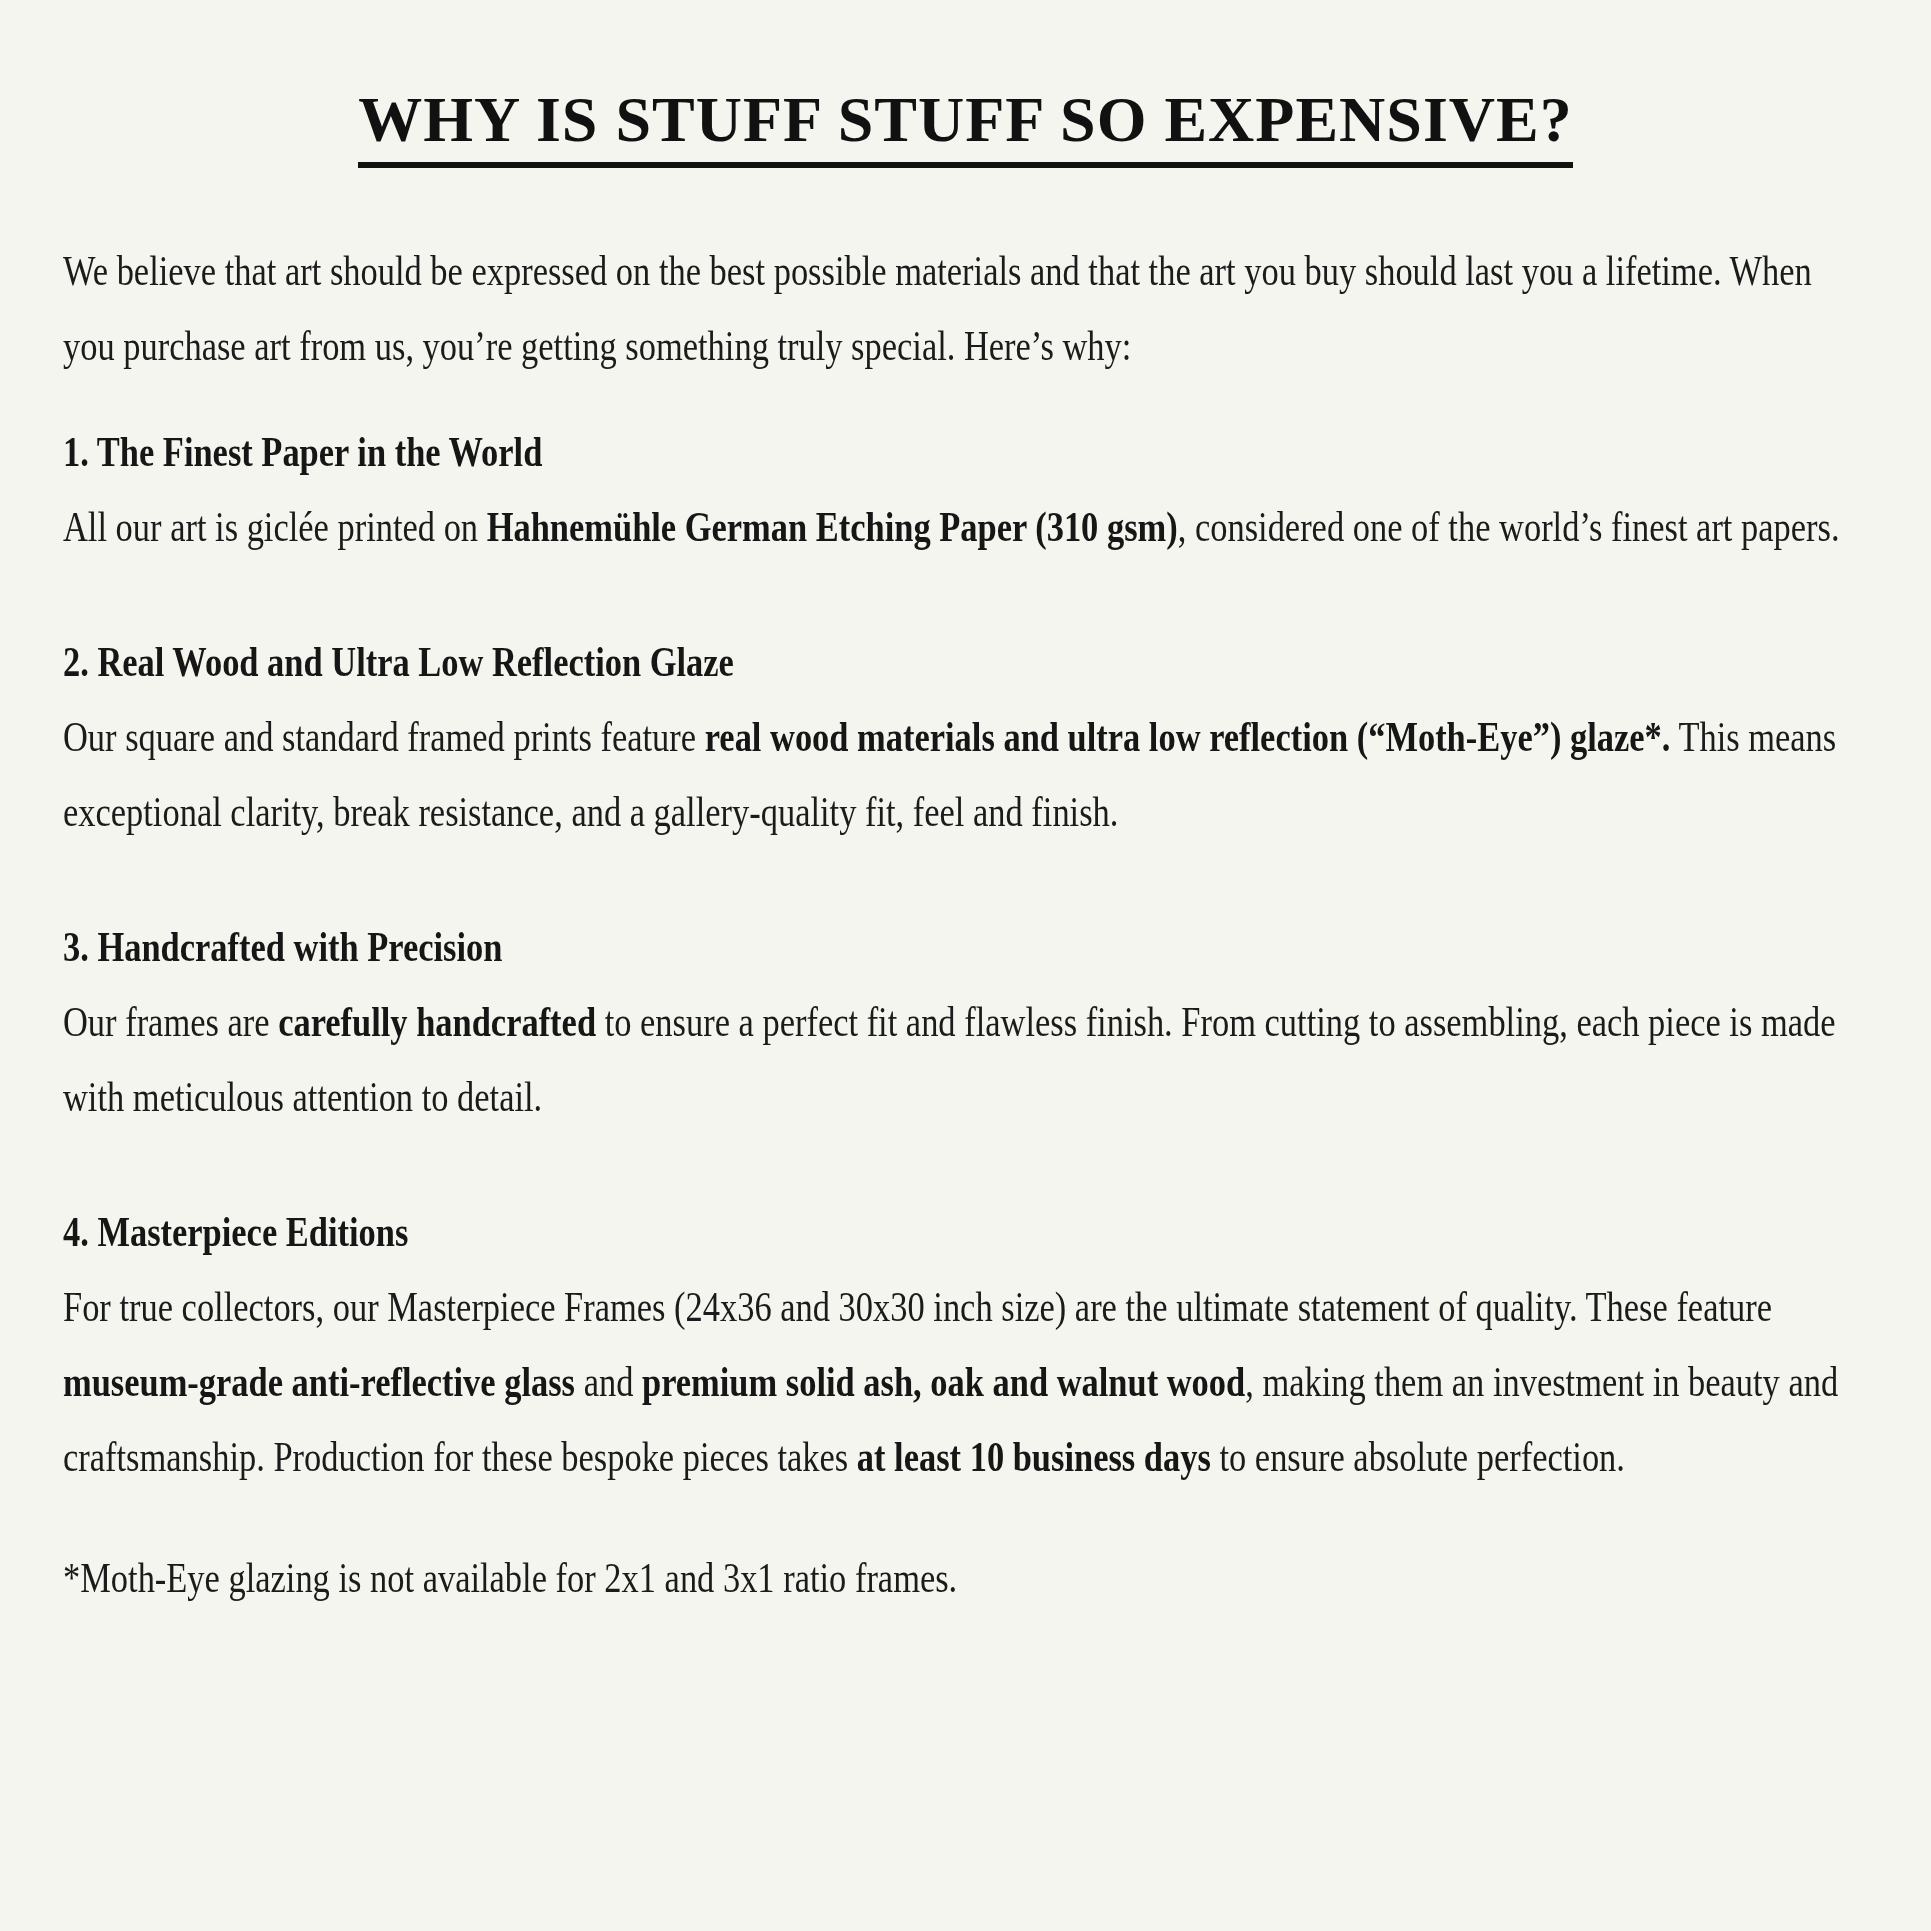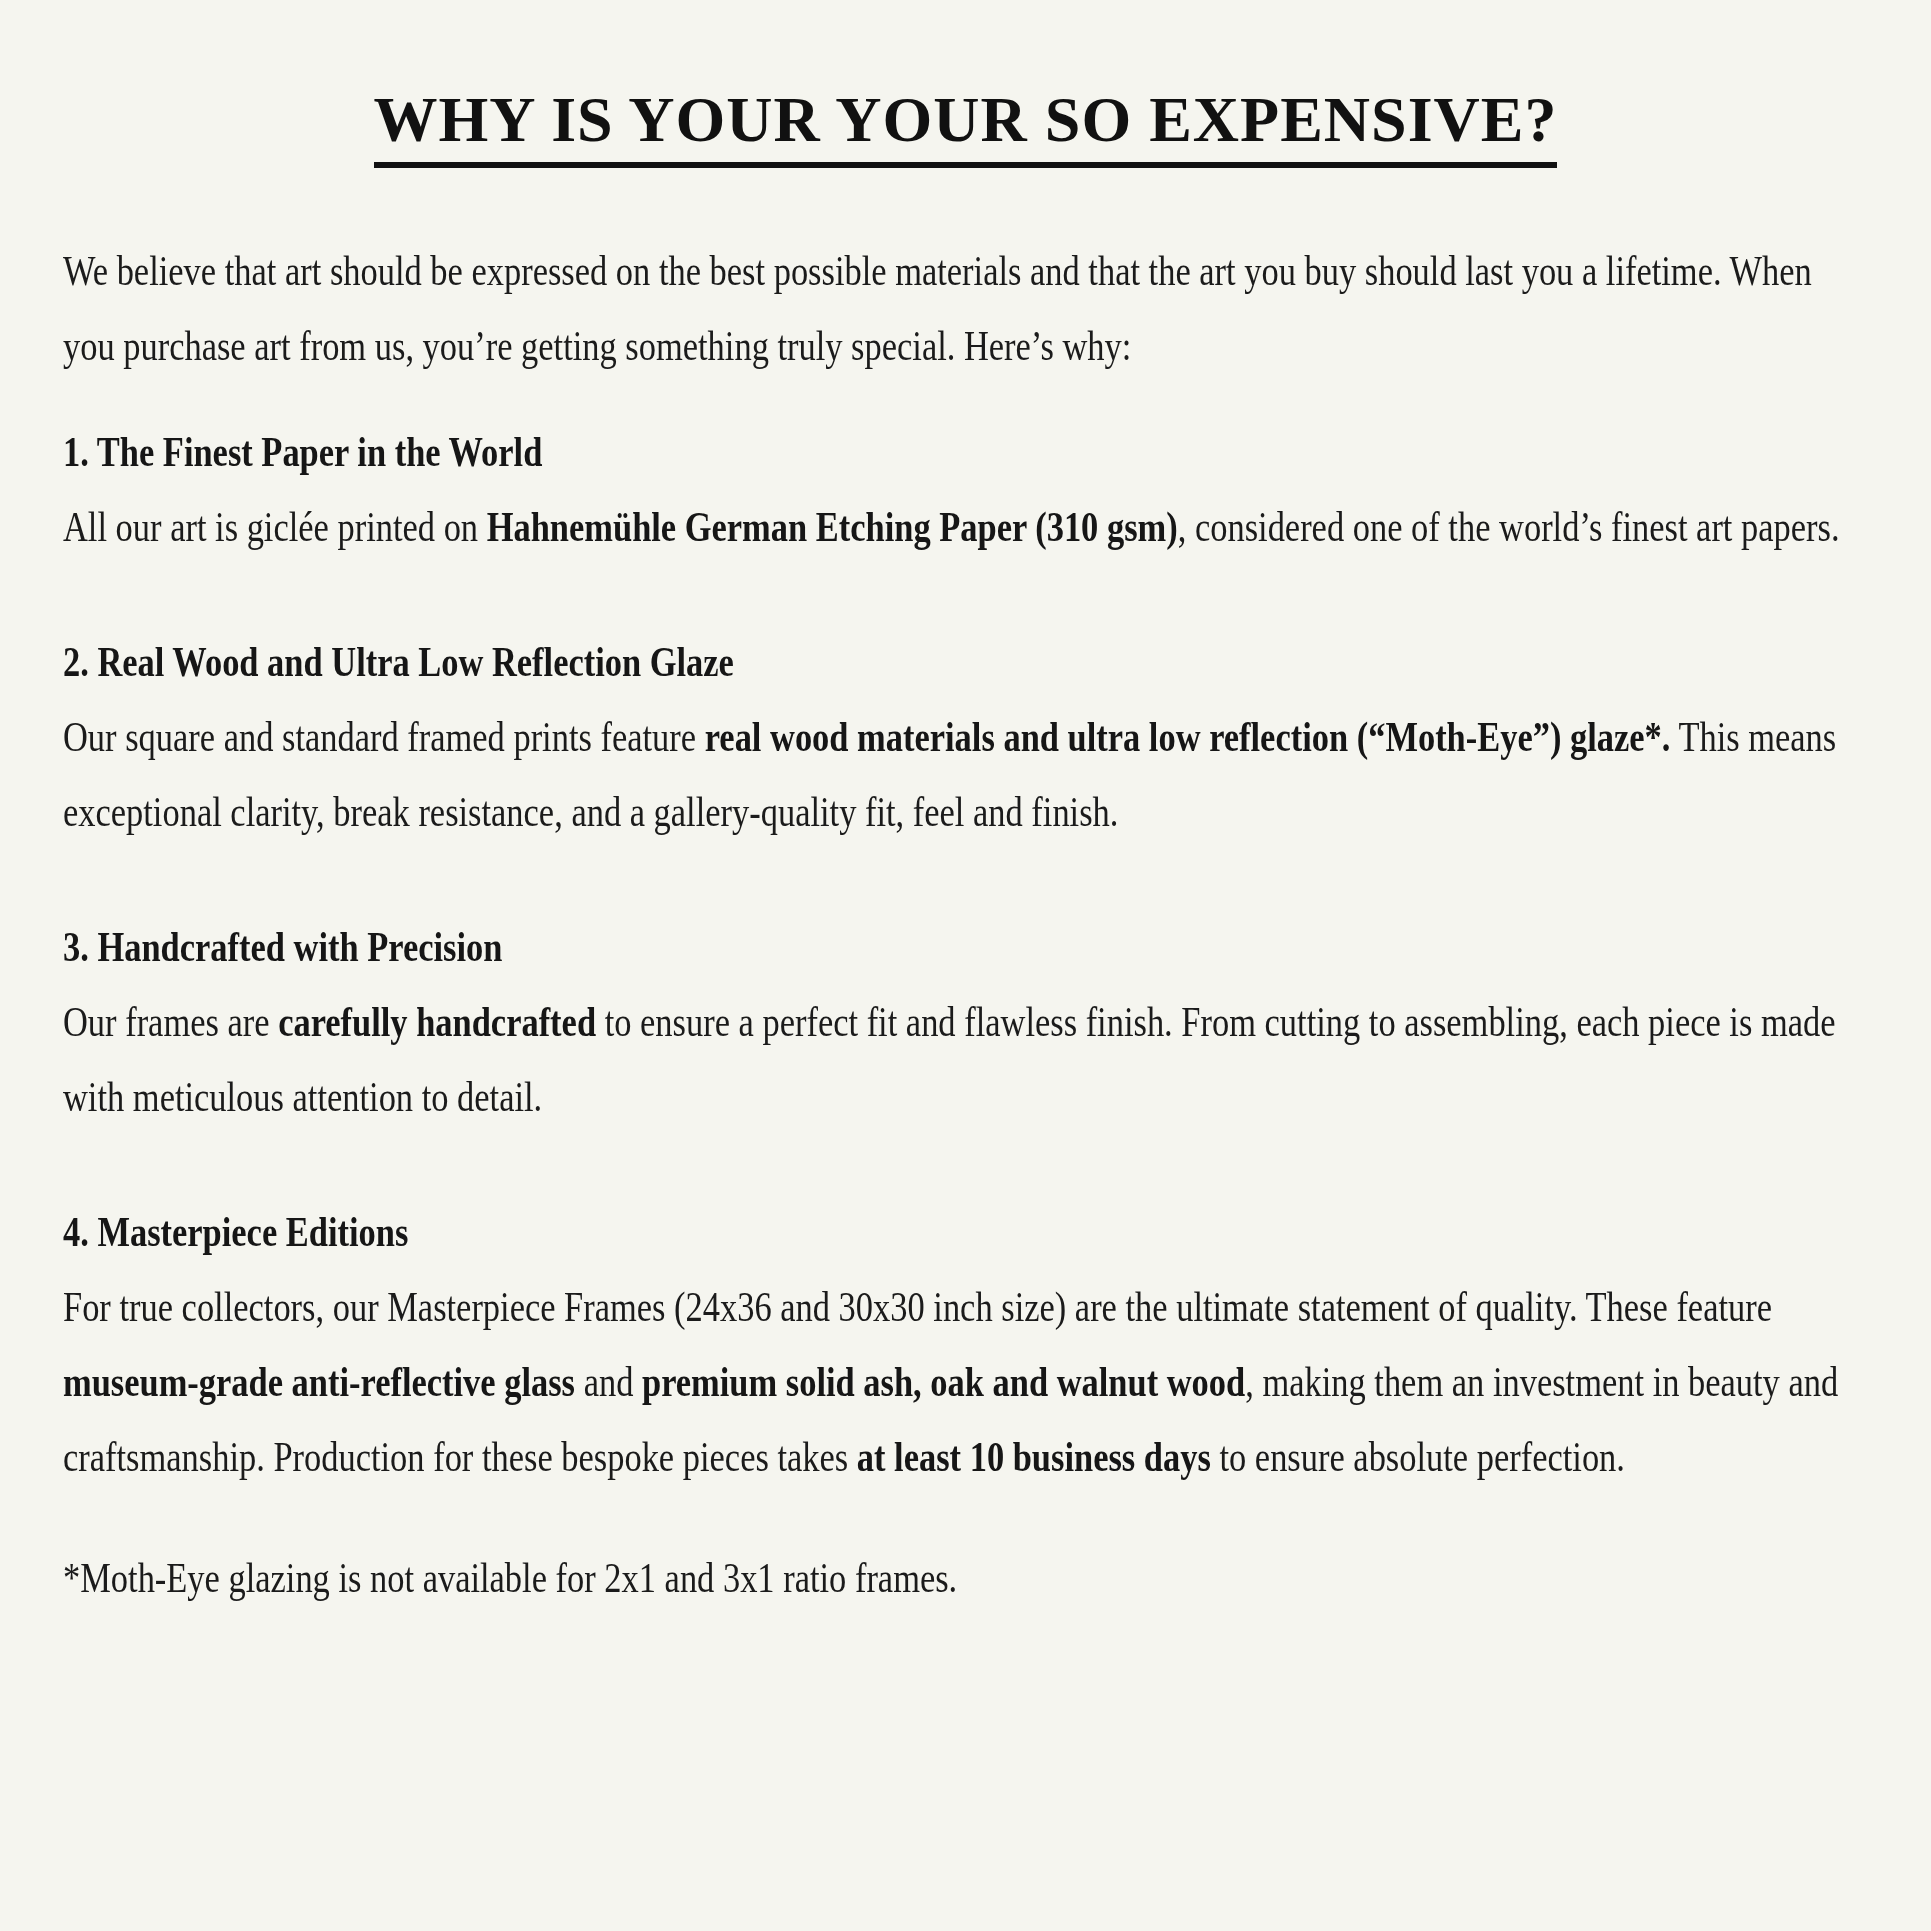--- a/index.html
+++ b/index.html
@@ -45,21 +45,21 @@
   h2.heading.first { margin-top: 31px; }
   p.body { margin: 0; }
   p.body strong, .intro strong { font-weight: 700; color: #161616; }
   .footnote { margin: 46px 0 0 0; }
 </style>
 </head>
 <body>
 
 <div class="page">
 
-  <h1 class="title"><span class="title-text">WHY IS YOUR YOUR SO EXPENSIVE?</span></h1>
+  <h1 class="title"><span class="title-text">WHY IS STUFF STUFF SO EXPENSIVE?</span></h1>
 
   <div class="content">
 
     <p class="intro">We believe that art should be expressed on the best possible materials and that the art you buy should last you a lifetime. When you purchase art from us, you’re getting something truly special. Here’s why:</p>
 
     <section>
       <h2 class="heading first">1. The Finest Paper in the World</h2>
       <p class="body"><span>All our art is giclée printed on </span><strong>Hahnemühle German Etching Paper (310 gsm)</strong><span>, considered one of the world’s finest art papers.</span></p>
     </section>
 

